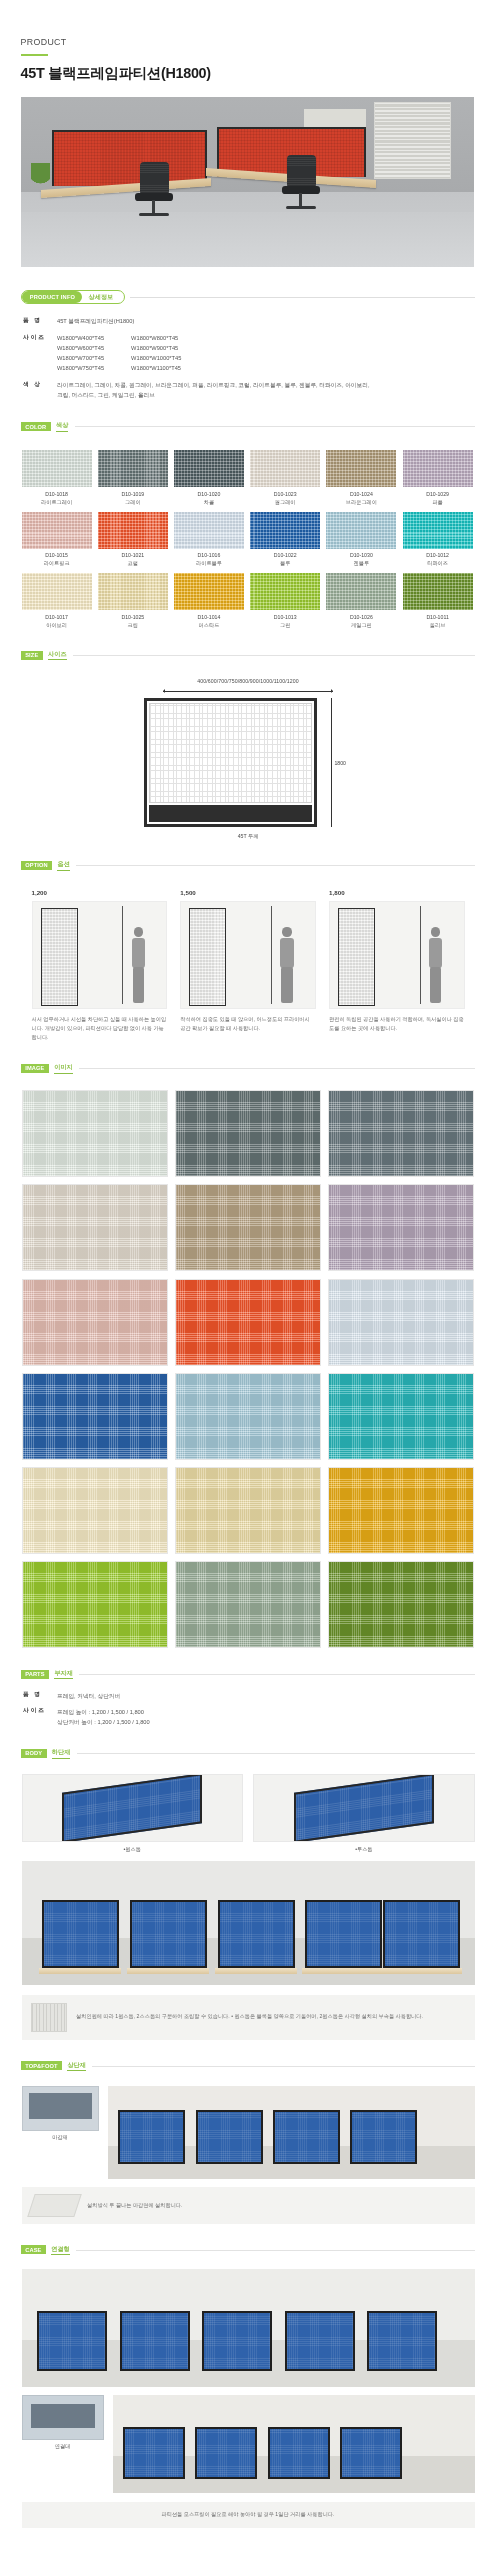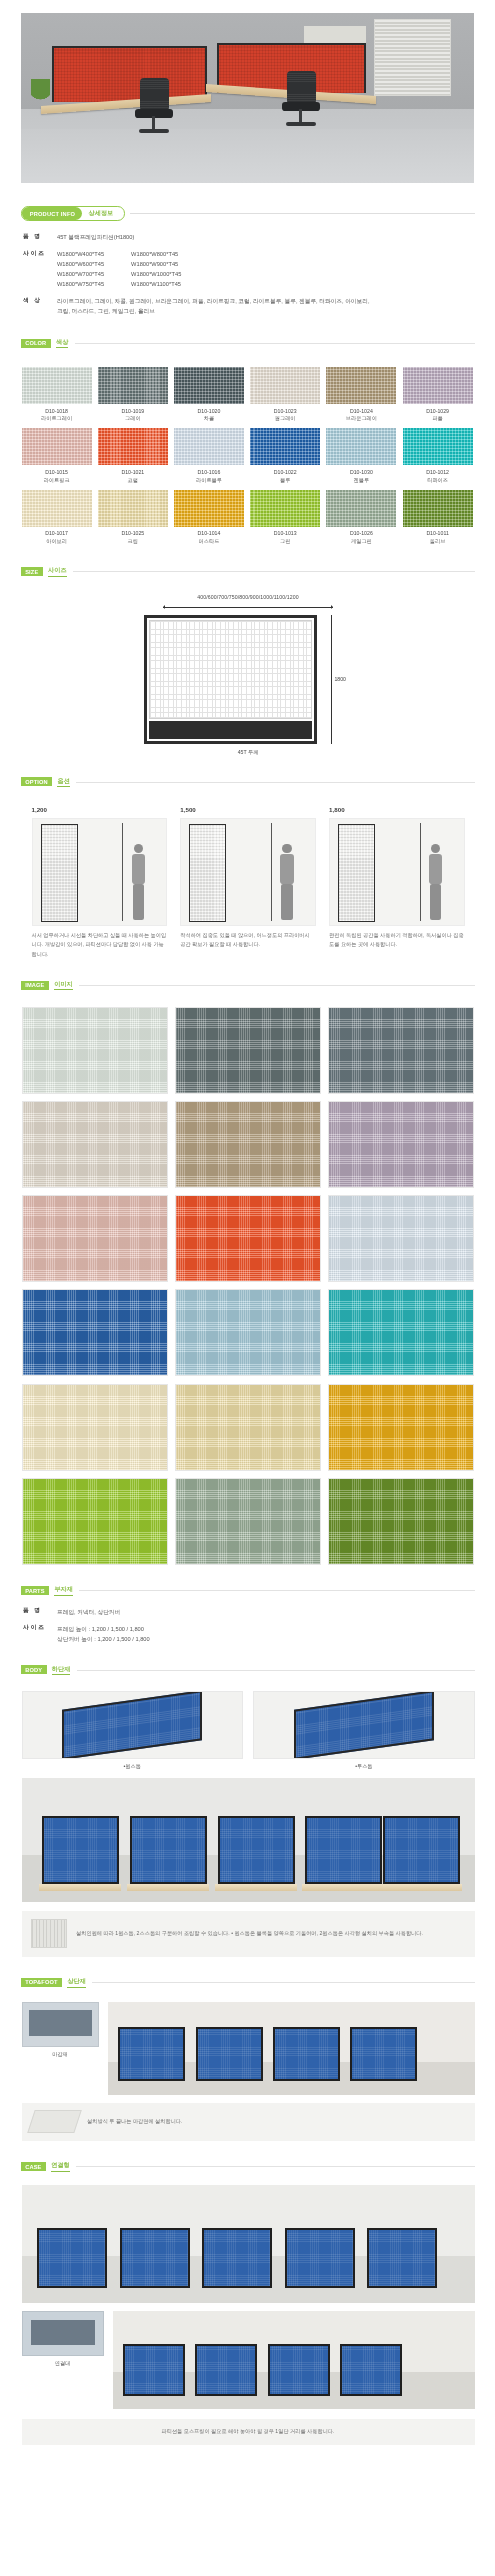--- a/index.html
+++ b/index.html
@@ -316,20 +316,25 @@
   .case-note {
     margin: 9.3px auto 0; width: 453px; background: #f3f3f1; padding: 8.2px 9.3px;
     font-size: 5.2px; color: #6a6a6a; line-height: 1.9; text-align: center;
   }
 </style>
 </head>
 <body>
 
 <div class="page">
 
+  <div class="top-head">
+    <div class="eyebrow">PRODUCT</div>
+    <div class="eyebrow-rule"></div>
+    <div class="main-title">45T 블랙프레임파티션(H1800)</div>
+  </div>
 
   <div class="hero">
     <div class="wallpanel"></div>
     <div class="backwall"></div>
     <div class="window"></div>
     <div class="floor"></div>
     <div class="panelRed pR1"></div>
     <div class="panelRed pR2"></div>
     <div class="deskA"></div>
     <div class="deskB"></div>

